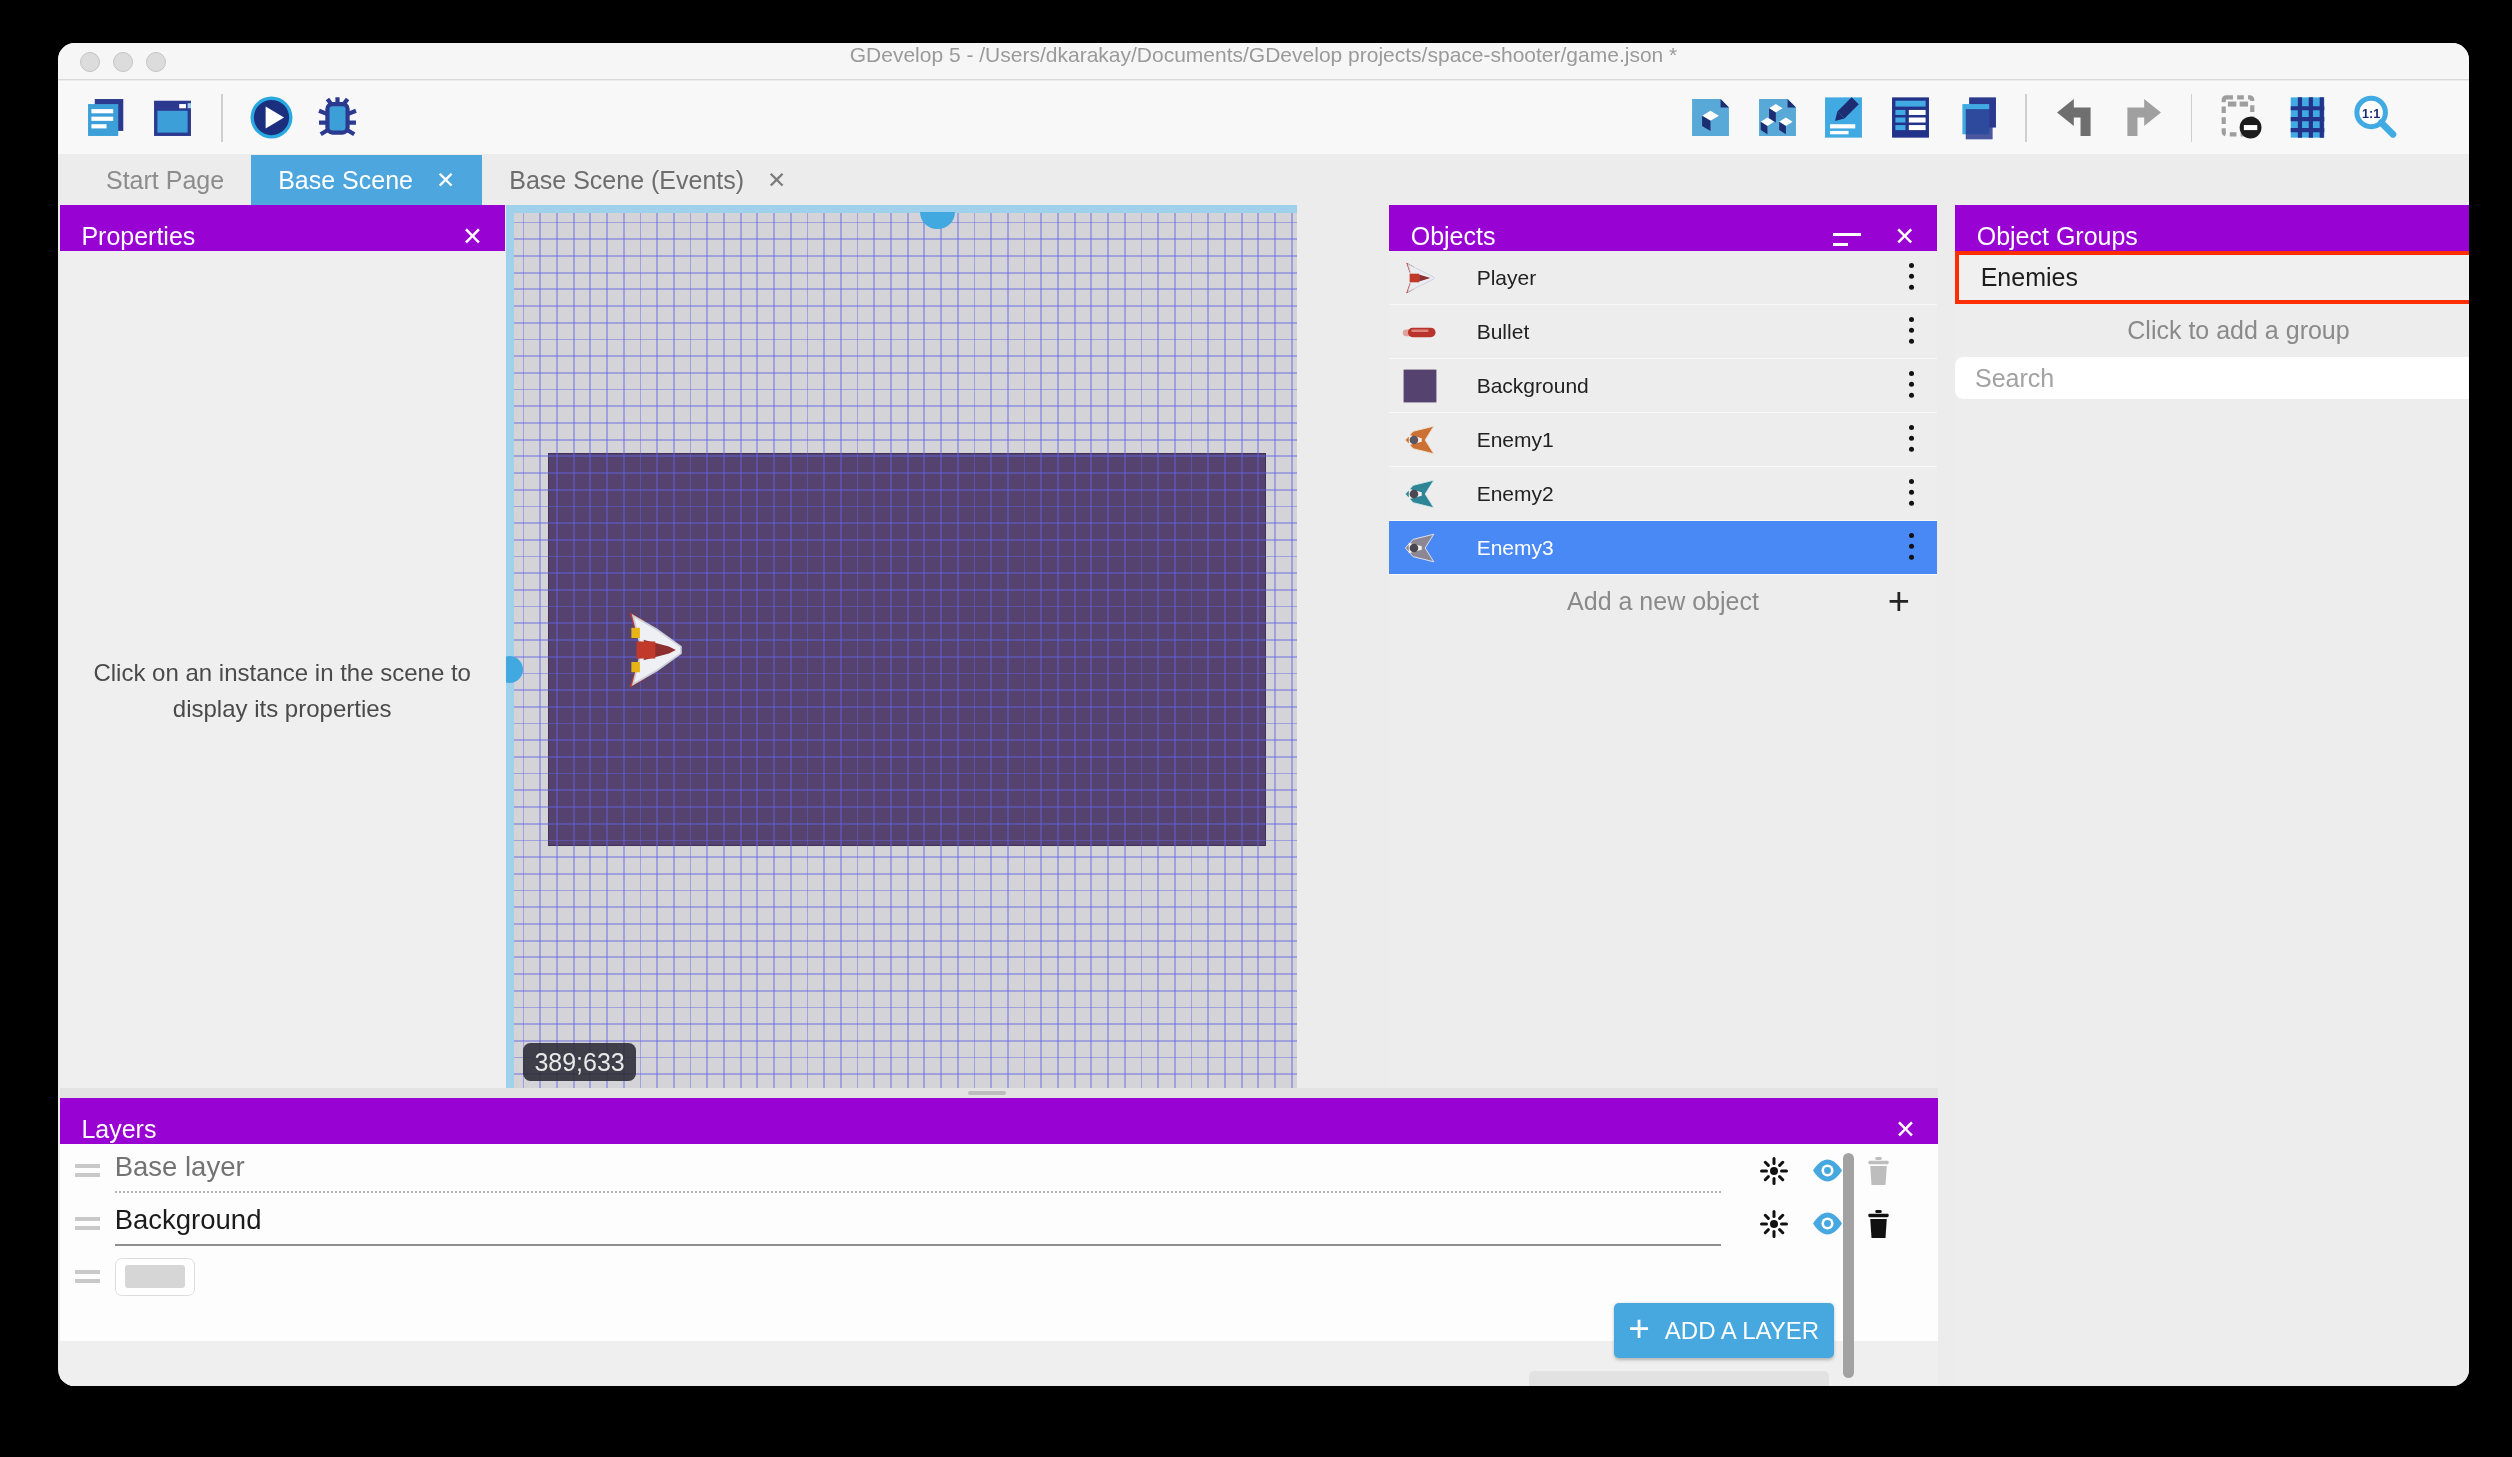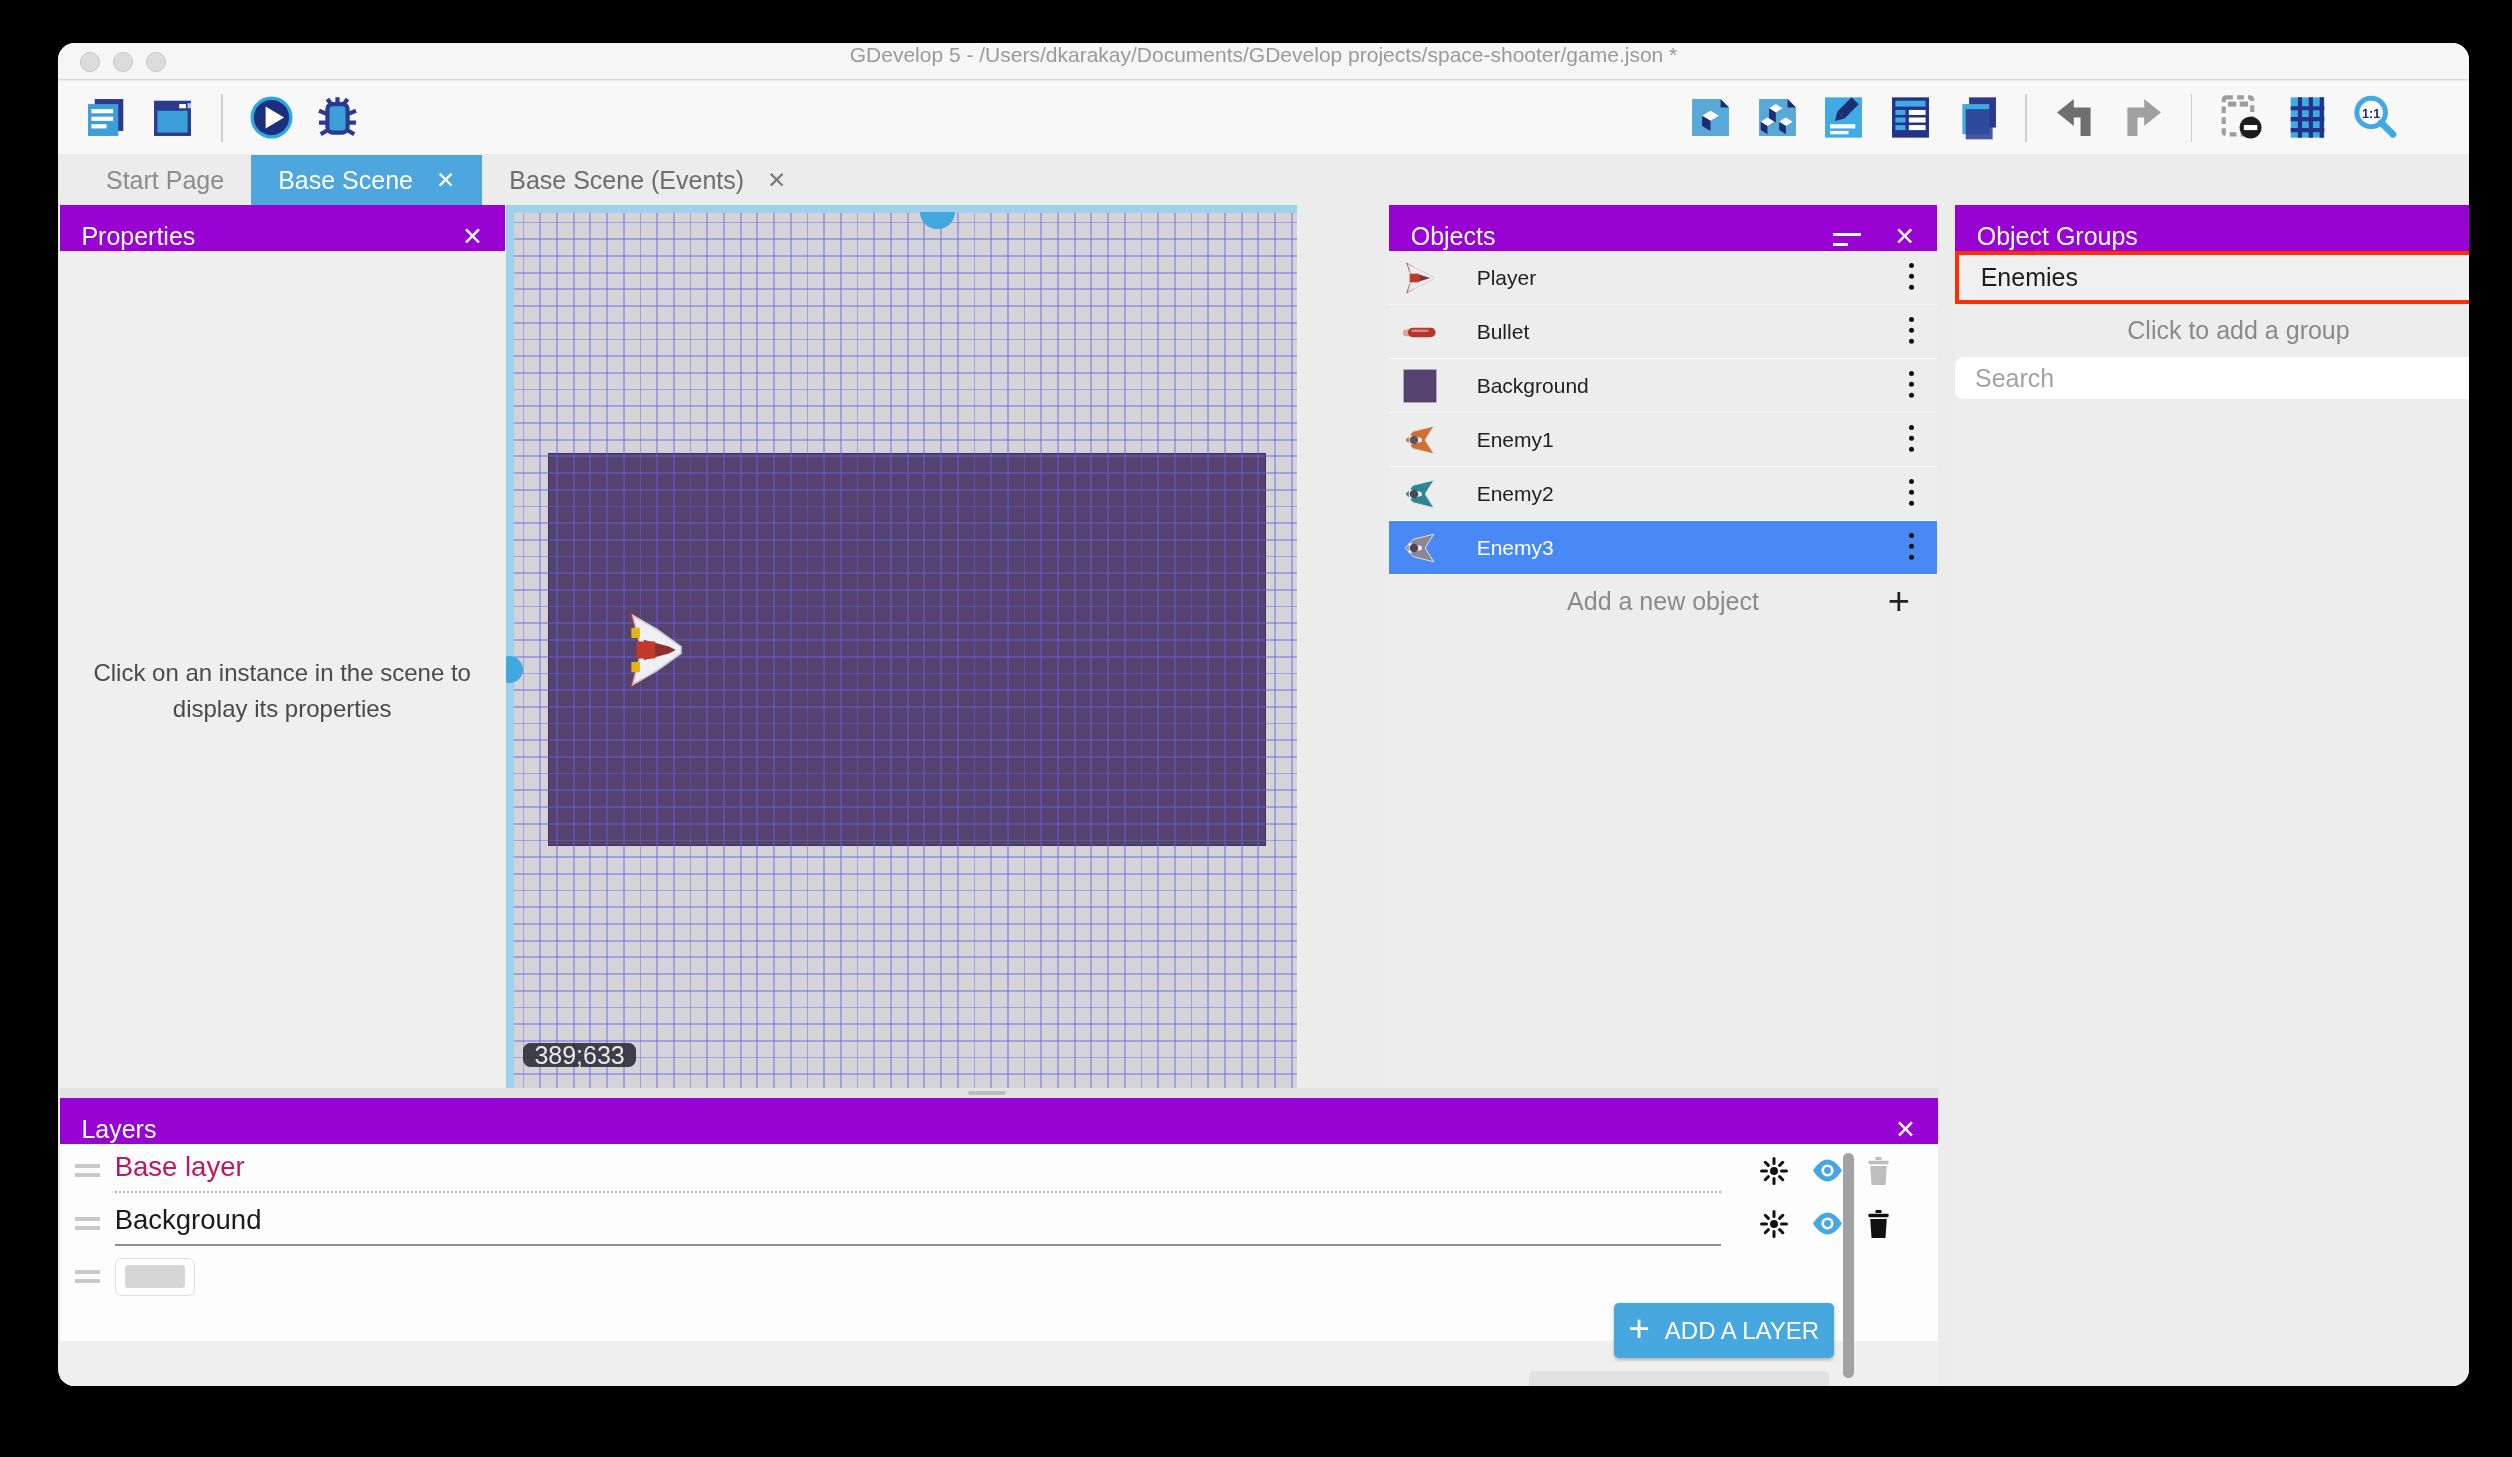--- a/index.html
+++ b/index.html
@@ -59,21 +59,21 @@
     background-image:
       repeating-linear-gradient(to right, rgba(98,98,226,.45) 0 1.7px, transparent 1.7px 16.7px),
       repeating-linear-gradient(to bottom, rgba(98,98,226,.45) 0 1.7px, transparent 1.7px 16.7px); }
   #window-top-strip { position:absolute; left:0; top:0; width:100%; height:8.3px; background:#9fd0ec; }
   #window-left-strip { position:absolute; left:0; top:0; width:8.3px; height:100%; background:#9fd0ec; }
   #top-edge-handle { position:absolute; left:414px; top:6.7px; width:35px; height:17.5px;
     background:#41a8e0; border-radius:0 0 18.3px 18.3px; }
   #left-edge-handle { position:absolute; left:-10px; top:451px; width:27px; height:27px;
     background:#41a8e0; border-radius:50%; }
   #player-instance { position:absolute; left:115px; top:404px; width:72px; height:82px; }
-  #coords-badge { position:absolute; left:16.7px; top:838px; min-width:110px; height:24px;
+  #coords-badge { position:absolute; left:16.7px; top:838px; min-width:110px; height:38px;
     background:rgba(42,42,52,.88); border-radius:7.5px; color:#e9e9e9; font-size:25px;
     display:flex; align-items:center; justify-content:center; padding:0 11.7px; }
 
   
   #objects-panel { left:1331px; top:162px; width:548px; height:926px; }
   .obj-row { height:54px; flex:0 0 54px; display:flex; align-items:center; padding:0 21.7px 0 11.7px;
     border-bottom:1.7px solid #f8f8f8; cursor:pointer; background:#ededed; }
   .obj-row .thumb { width:38px; height:38px; margin-right:38px; flex:0 0 38px; }
   .obj-row .obj-label { font-size:21px; color:#212121; flex:1; }
   .obj-row.selected { background:var(--selection-blue,#4989f5);justify-content:flex-end; }
@@ -100,21 +100,21 @@
   
   #splitter { position:absolute; left:1.7px; top:1045px; width:1878px; height:10px; background:#e3e3e3; }
   #splitter .grip { position:absolute; left:908px; top:3.3px; width:38px; height:4.2px; background:#bdbdbd; border-radius:2.5px; }
   #layers-panel { left:1.7px; top:1055px; width:1878px; height:288px; background:#fdfdfd; overflow:visible; }
   #layers-panel .rows { background:#fdfdfd; }
   .layer-row { height:53px; display:flex; align-items:center; padding:0 47px 0 15px; }
   .drag-handle { width:25px; height:13.3px; border-top:4.2px solid #c9c9c9; border-bottom:4.2px solid #c9c9c9; margin-right:15px; cursor:grab; }
   .layer-field { flex:1; height:45px; display:flex; align-items:flex-end; padding-bottom:8.3px; margin-right:38px; }
   .layer-field.dotted { border-bottom:2.5px dotted #b5b5b5; }
   .layer-field.solid { border-bottom:2.5px solid #8f8f8f; }
-  .layer-name { font-size:27.5px; color:#be185d; }
+  .layer-name { font-size:27.5px; color:#737373; }
   .layer-name.active { color:#1b1b1b; }
   .layer-icons { display:flex; align-items:center; gap:21.7px; }
   .icon-btn { background:none; border:none; cursor:pointer; display:flex; align-items:center; padding:0; }
   #color-swatch { width:80px; height:38px; background:#fff; border:1.7px solid #ddd; border-radius:6.7px;
     display:flex; align-items:center; justify-content:center; cursor:pointer; }
   #color-swatch .chip { width:60px; height:23px; background:#d6d6d6; border-radius:3.3px; }
   #layers-bottom { position:absolute; left:0; top:243px; width:100%; height:100px; background:#efefef; }
   #add-layer-btn { position:absolute; left:1554px; top:205px; width:220px; height:55px;
     background:var(--button-blue,#47a8e0); color:#fff; border:none; border-radius:5px; font-size:24px;
     display:flex; align-items:center; justify-content:center; gap:15px; cursor:pointer;

